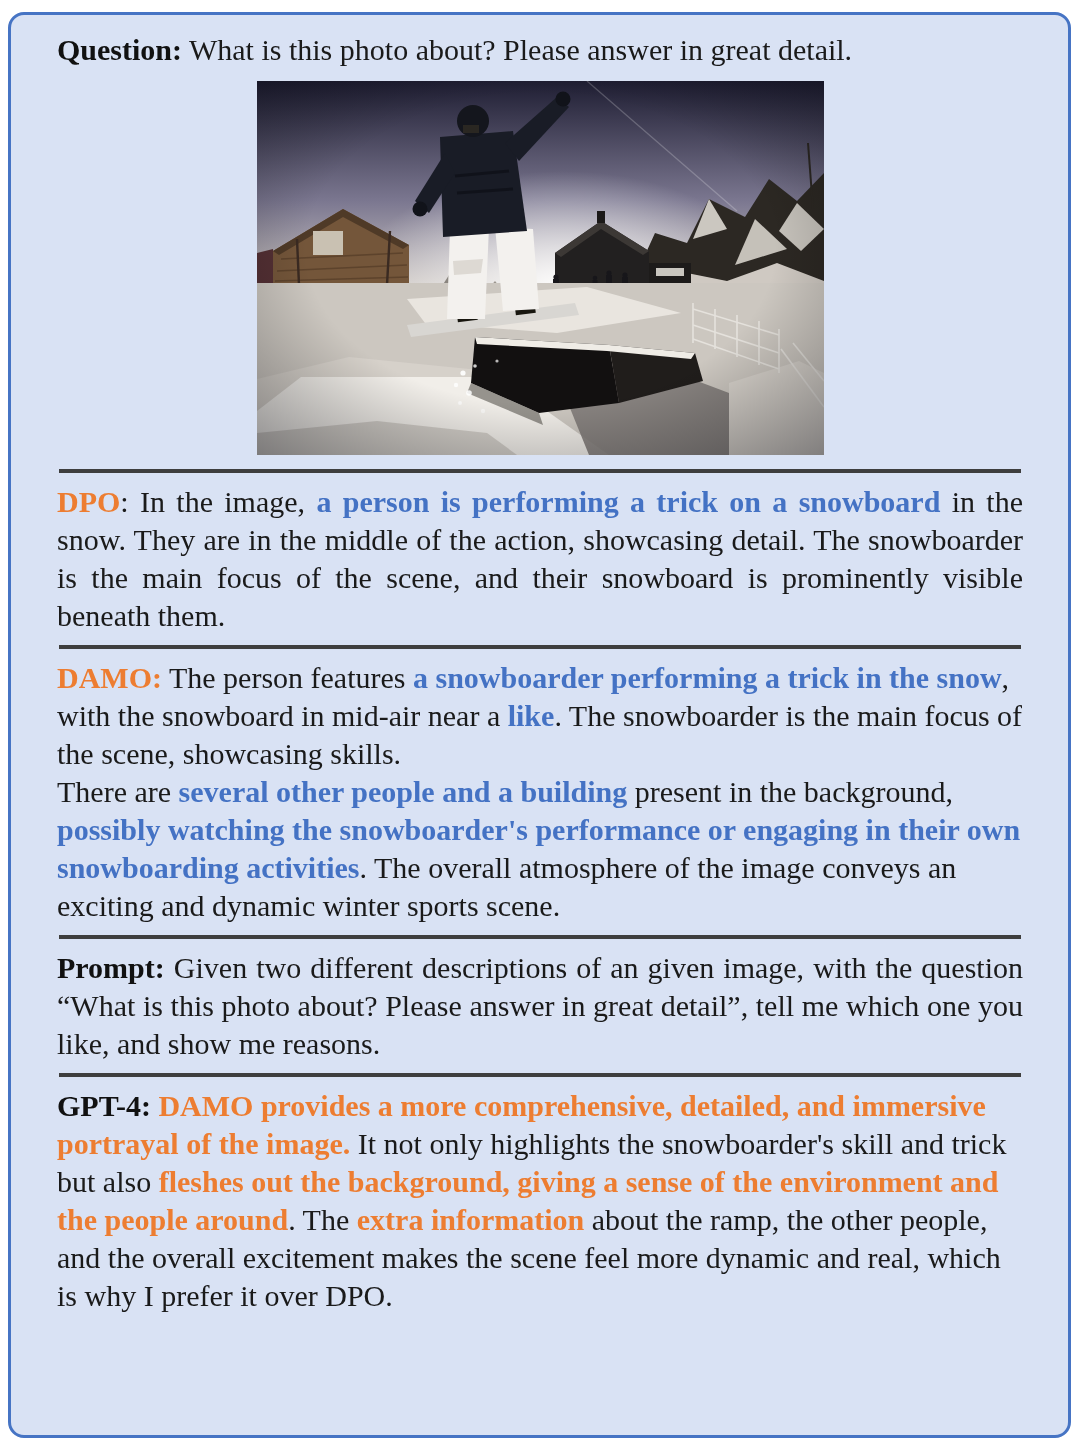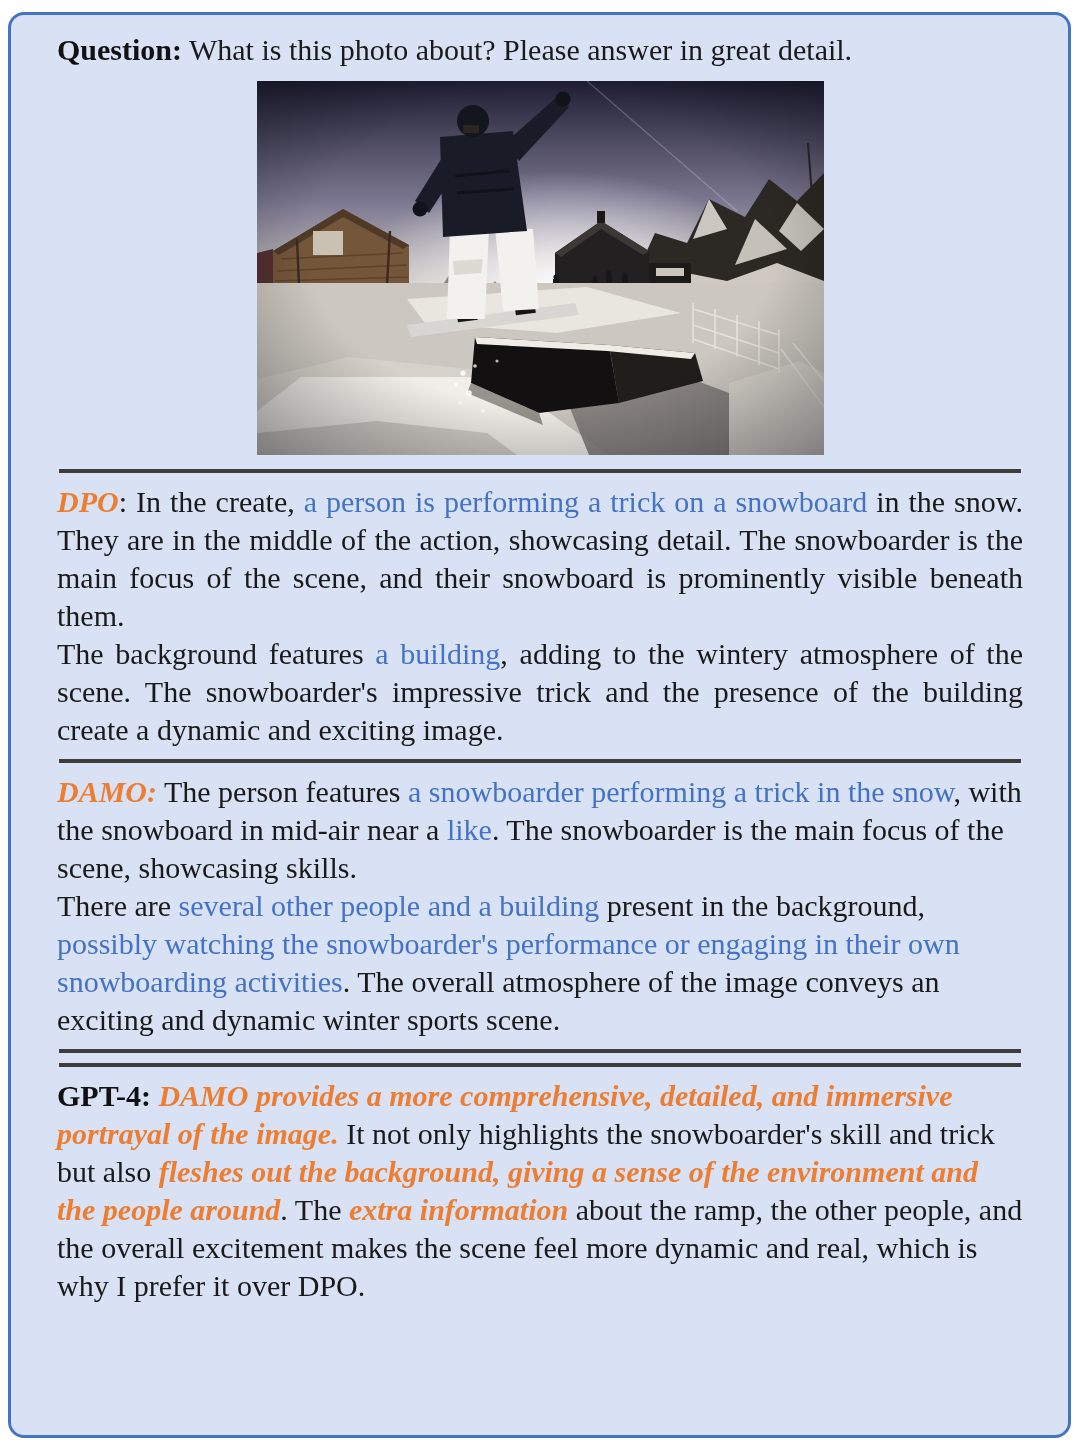--- a/index.html
+++ b/index.html
@@ -12,22 +12,22 @@
     border:3px solid #4674c4;
     border-radius:16px;
     padding:12px 45px 8px 46px;
     overflow:hidden;
   }
   .section{font-size:30px;line-height:38px;color:#1a1a1a;margin:4px 0;}
   .section.justify .para{text-align:justify;}
   .para{margin:0;}
   .seg-plain{color:#1a1a1a;}
   .seg-bold{color:#111;font-weight:bold;}
-  .seg-blue{color:#4472c4;font-weight:normal;}
-  .seg-orange{color:#ed7d31;font-weight:bold;font-style:italic;}
+  .seg-blue{color:#4472c4;font-weight:bold;}
+  .seg-orange{color:#ed7d31;font-weight:bold;}
   .sep{border:none;border-top:4px solid #3e3e3e;margin:10px 2px;}
   .photo-wrap{width:567px;height:374px;margin:12px auto 14px auto;}
   .photo-wrap svg{display:block;width:567px;height:374px;}
 </style>
 </head>
 <body>
 
 <div class="card">
 
   <div class="section">
@@ -172,33 +172,35 @@
         <line x1="200" y1="112" x2="256" y2="108" stroke="#0d0f16" stroke-width="3" opacity="0.7"></line>
       </g>
 
       <rect x="0" y="0" width="567" height="374" fill="url(#vig)"></rect>
     </svg>
   </div>
 
   <hr class="sep">
 
   <div class="section justify">
-      <div class="para"><span class="seg-orange">DPO</span><span class="seg-plain">: In the create, </span><span class="seg-blue">a person is performing a trick on a snowboard</span><span class="seg-plain"> in the snow. They are in the middle of the action, showcasing detail. The snowboarder is the main focus of the scene, and their snowboard is prominently visible beneath them.</span></div>
-      <div class="para"><span class="seg-plain">The background features </span><span class="seg-blue">a building</span><span class="seg-plain">, adding to the wintery atmosphere of the scene. The snowboarder's impressive trick and the presence of the building create a dynamic and exciting image.</span></div>
+      <div class="para"><span class="seg-orange">DPO</span><span class="seg-plain">: In the image, </span><span class="seg-blue">a person is performing a trick on a snowboard</span><span class="seg-plain"> in the snow. They are in the middle of the action, showcasing detail. The snowboarder is the main focus of the scene, and their snowboard is prominently visible beneath them.</span></div>
     </div>
 
   <hr class="sep">
 
   <div class="section">
       <div class="para"><span class="seg-orange">DAMO:</span><span class="seg-plain"> The person features </span><span class="seg-blue">a snowboarder performing a trick in the snow</span><span class="seg-plain">, with the snowboard in mid-air near a </span><span class="seg-blue">like</span><span class="seg-plain">. The snowboarder is the main focus of the scene, showcasing skills.</span></div>
       <div class="para"><span class="seg-plain">There are </span><span class="seg-blue">several other people and a building</span><span class="seg-plain"> present in the background, </span><span class="seg-blue">possibly watching the snowboarder's performance or engaging in their own snowboarding activities</span><span class="seg-plain">. The overall atmosphere of the image conveys an exciting and dynamic winter sports scene.</span></div>
     </div>
 
   <hr class="sep">
 
+  <div class="section justify">
+      <div class="para"><span class="seg-bold">Prompt:</span><span class="seg-plain"> Given two different descriptions of an given image, with the question “What is this photo about? Please answer in great detail”, tell me which one you like, and show me reasons.</span></div>
+    </div>
 
   <hr class="sep">
 
   <div class="section">
       <div class="para"><span class="seg-bold">GPT-4:</span><span class="seg-plain"> </span><span class="seg-orange">DAMO provides a more comprehensive, detailed, and immersive portrayal of the image.</span><span class="seg-plain"> It not only highlights the snowboarder's skill and trick but also </span><span class="seg-orange">fleshes out the background, giving a sense of the environment and the people around</span><span class="seg-plain">. The </span><span class="seg-orange">extra information</span><span class="seg-plain"> about the ramp, the other people, and the overall excitement makes the scene feel more dynamic and real, which is why I prefer it over DPO.</span></div>
     </div>
 
 </div>
 
 </body></html>

